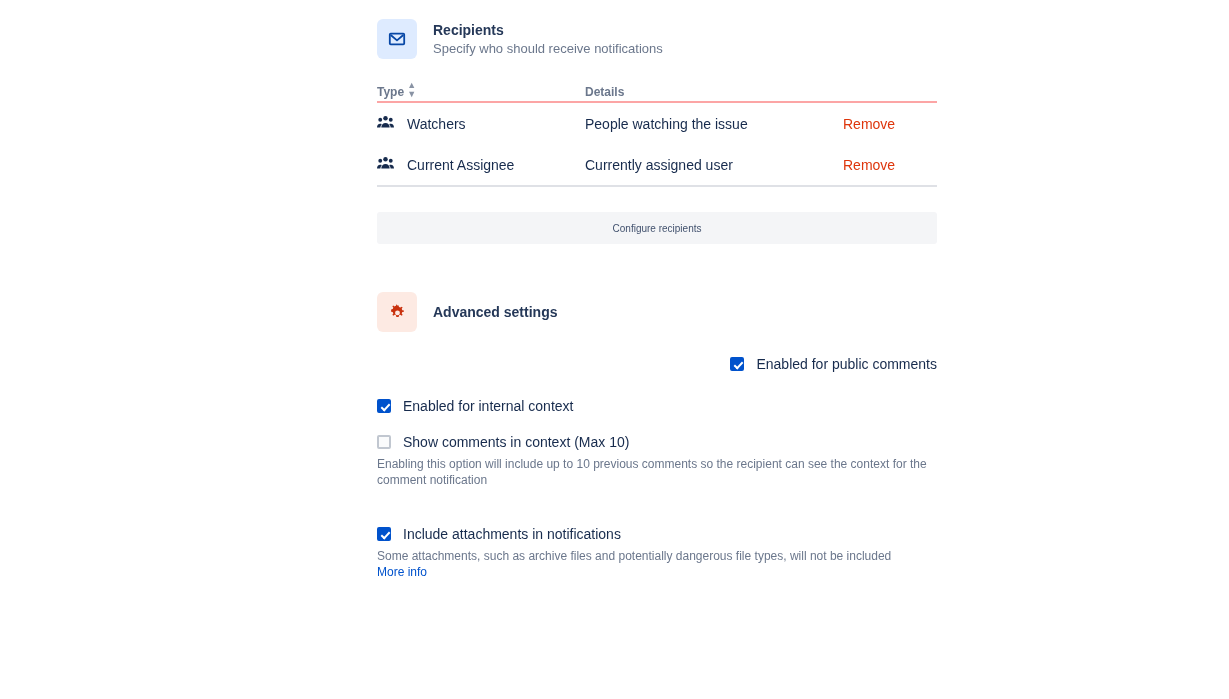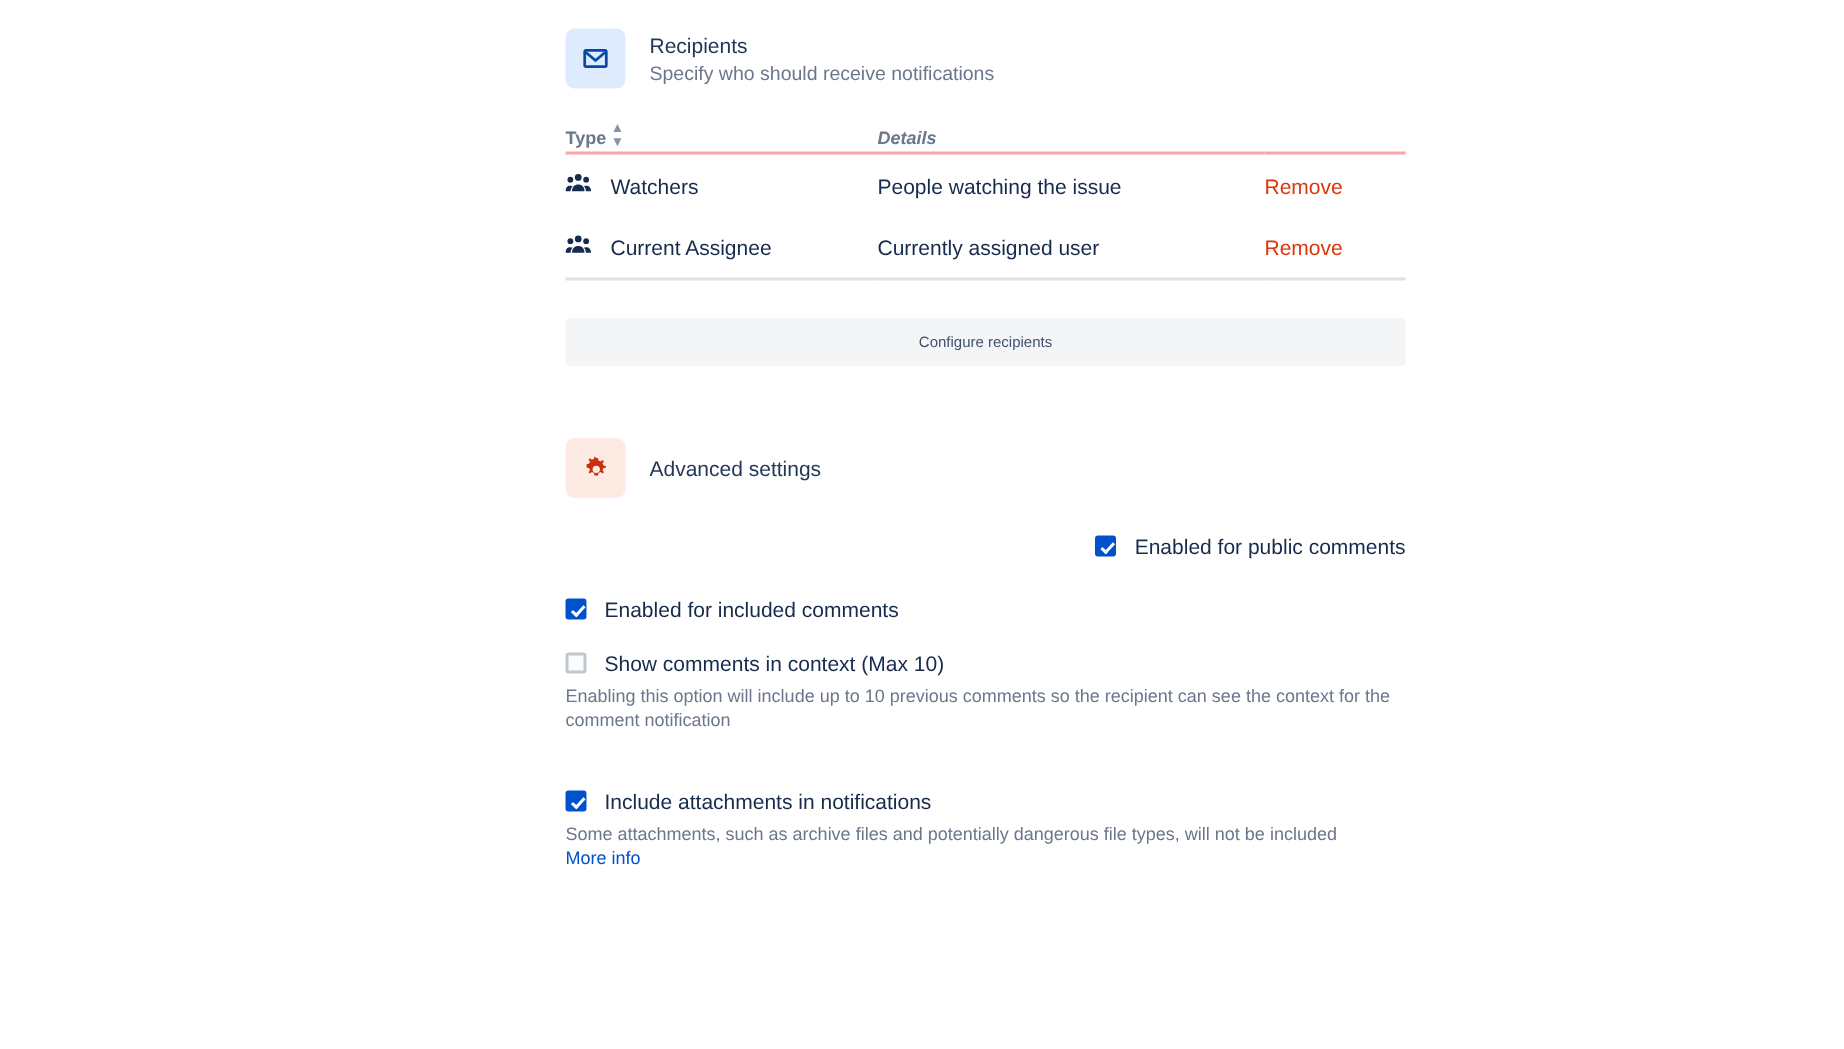--- a/index.html
+++ b/index.html
@@ -39,21 +39,21 @@
     display: flex;
     align-items: center;
     justify-content: center;
     flex: 0 0 40px;
   }
   .icon-tile.mail { background: #deebff; }
   .icon-tile.gear { background: #fdeae3; }
 
   .section-title {
     font-size: 14px;
-    font-weight: normal;
+    font-weight: bold;
     color: #253858;
     line-height: 18px;
     margin: 0;
   }
   .section-sub {
     font-size: 13px;
     color: #6b778c;
     line-height: 18px;
     margin: 0;
   }
@@ -69,21 +69,21 @@
     text-align: left;
     font-size: 12px;
     font-weight: bold;
     color: #6b778c;
     padding: 0 0 2px 0;
     border-bottom: 2px solid #fca5a5;
     vertical-align: bottom;
     margin-top: 28px;
   }
   .recipients-table th.col-type { width: 208px; }
-  .recipients-table th.col-details { width: 258px; font-style: italic; }
+  .recipients-table th.col-details { width: 258px; }
   .recipients-table th.col-action { width: 94px; }
   .sort-arrows {
     display: inline-block;
     margin-left: 3px;
     line-height: 1;
     vertical-align: -1px;
     color: #8993a4;
     font-size: 9px;
   }
   .recipients-table td {
@@ -301,21 +301,21 @@
     </div>
   </div>
 
   <label class="checkbox-row mt-cb-1">
     <span class="checkbox checked"></span>
     <span class="checkbox-label">Enabled for public comments</span>
   </label>
 
   <label class="checkbox-row mt-cb-2">
     <span class="checkbox checked"></span>
-    <span class="checkbox-label">Enabled for included comments</span>
+    <span class="checkbox-label">Enabled for internal context</span>
   </label>
 
   <div class="mt-cb-3">
     <label class="checkbox-row">
       <span class="checkbox"></span>
       <span class="checkbox-label">Show comments in context (Max 10)</span>
     </label>
     <div class="helper-text">Enabling this option will include up to 10 previous comments so the recipient can see the context for the comment notification</div>
   </div>
 

